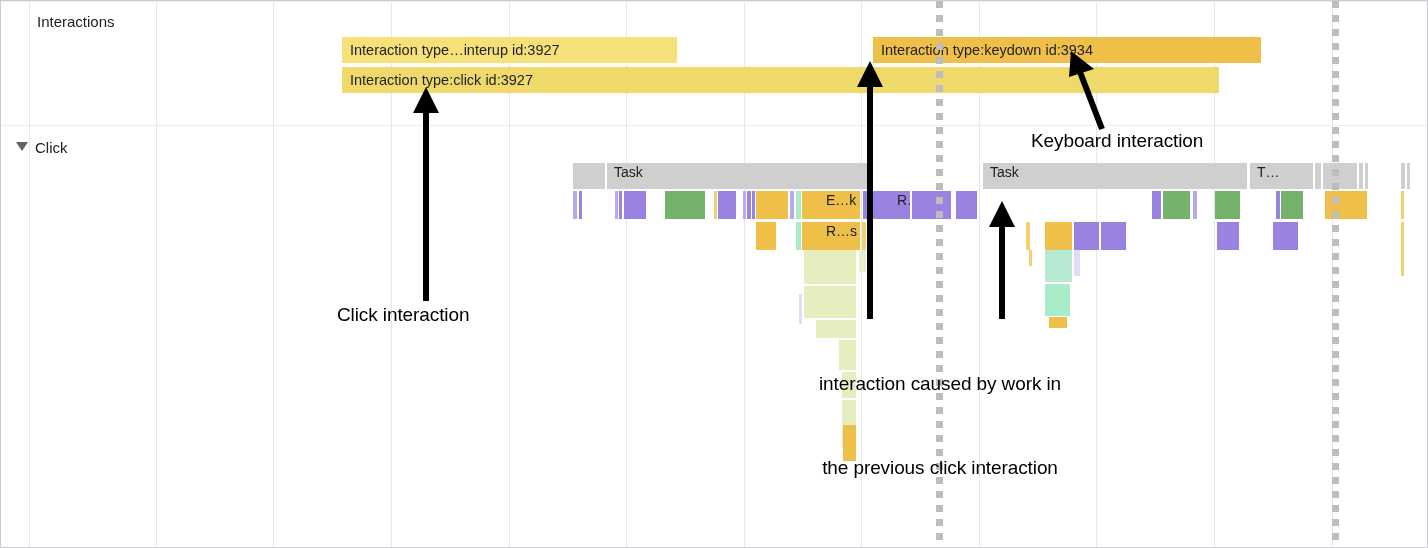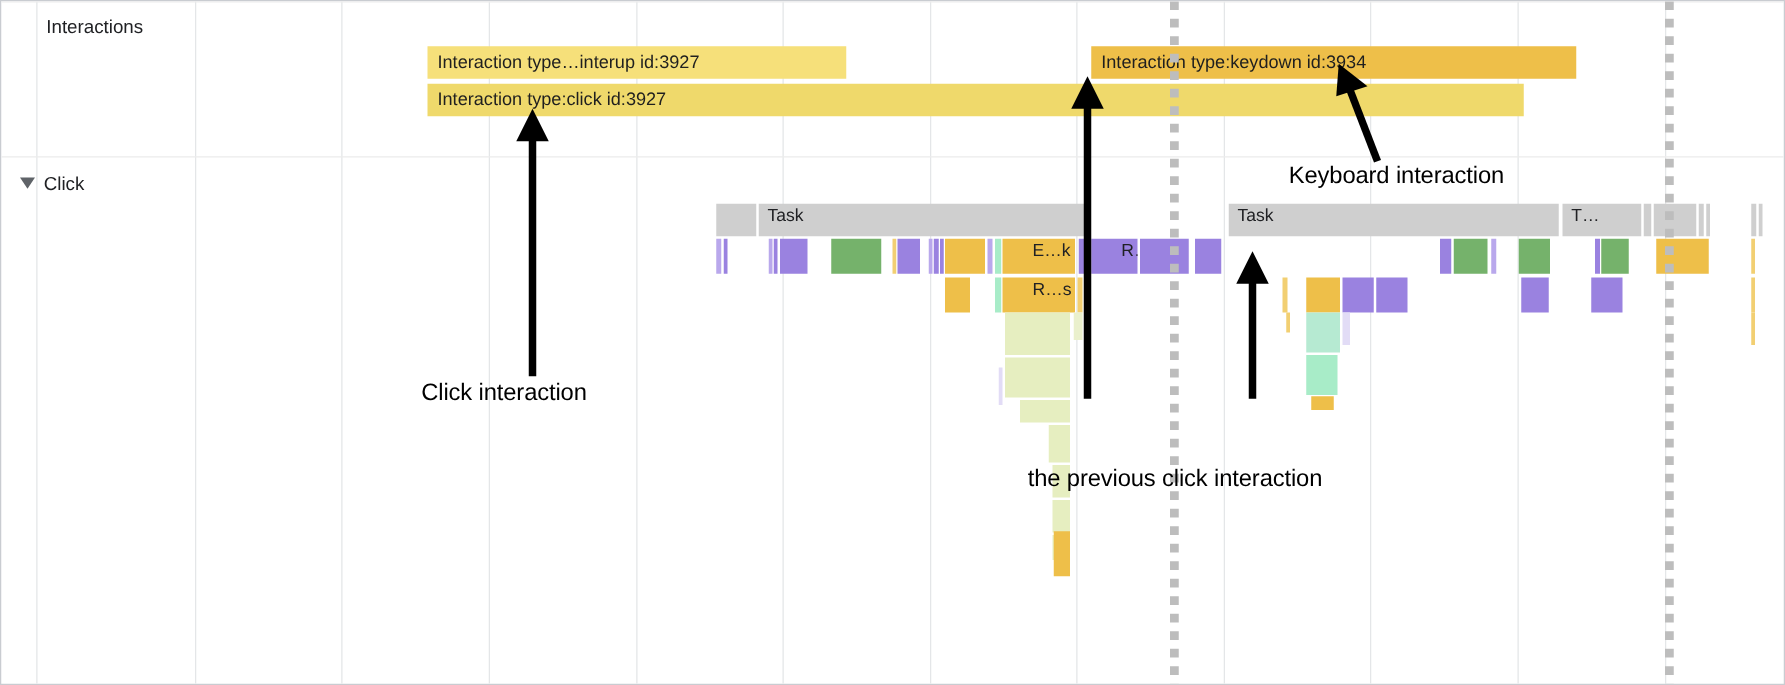--- a/index.html
+++ b/index.html
@@ -228,16 +228,17 @@
 
     <path d="M1101,128 L1079,71" stroke="#000" stroke-width="6" fill="none"></path>
     <path d="M1070,50 L1093,68 L1068,76 Z" fill="#000"></path>
   </svg>
 
   <div class="anno" style="left:336px;top:300px">Click interaction</div>
 
   <div class="anno" style="left:1030px;top:126px">Keyboard interaction</div>
 
   <div class="anno center" style="left:782px;top:313px;width:314px">
+    <div>interaction caused by work in</div>
     <div>the previous click interaction</div>
   </div>
 
 </div>
 
 </body></html>

